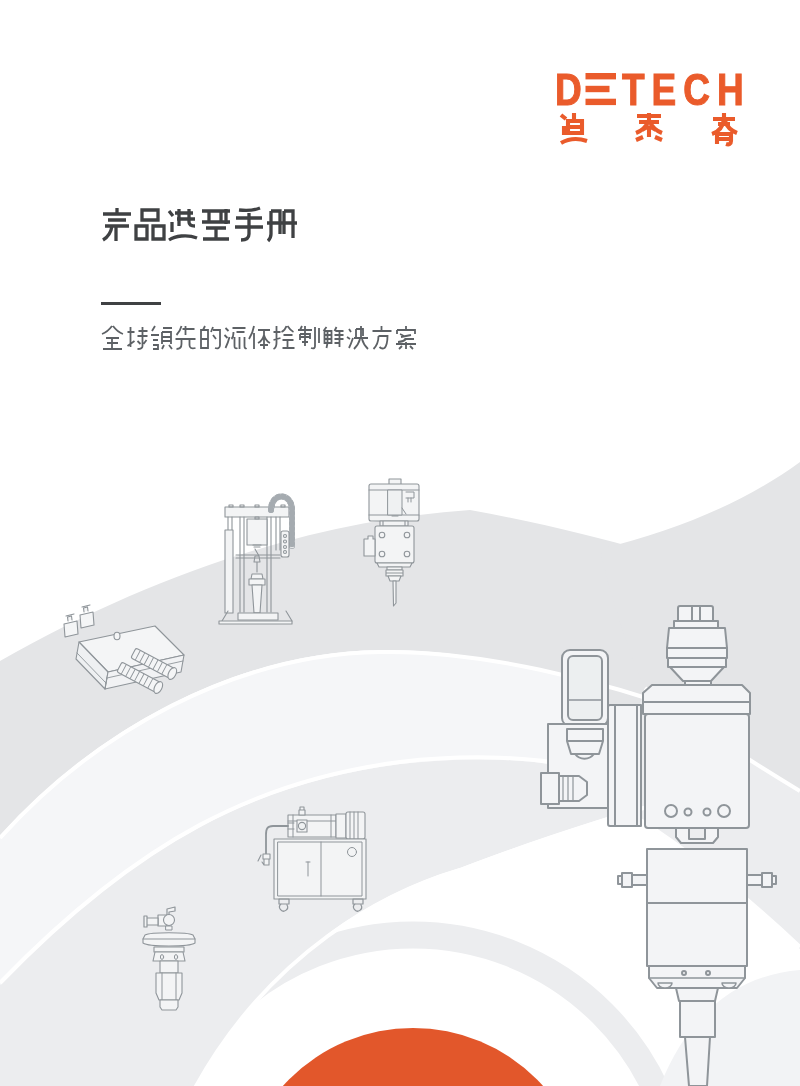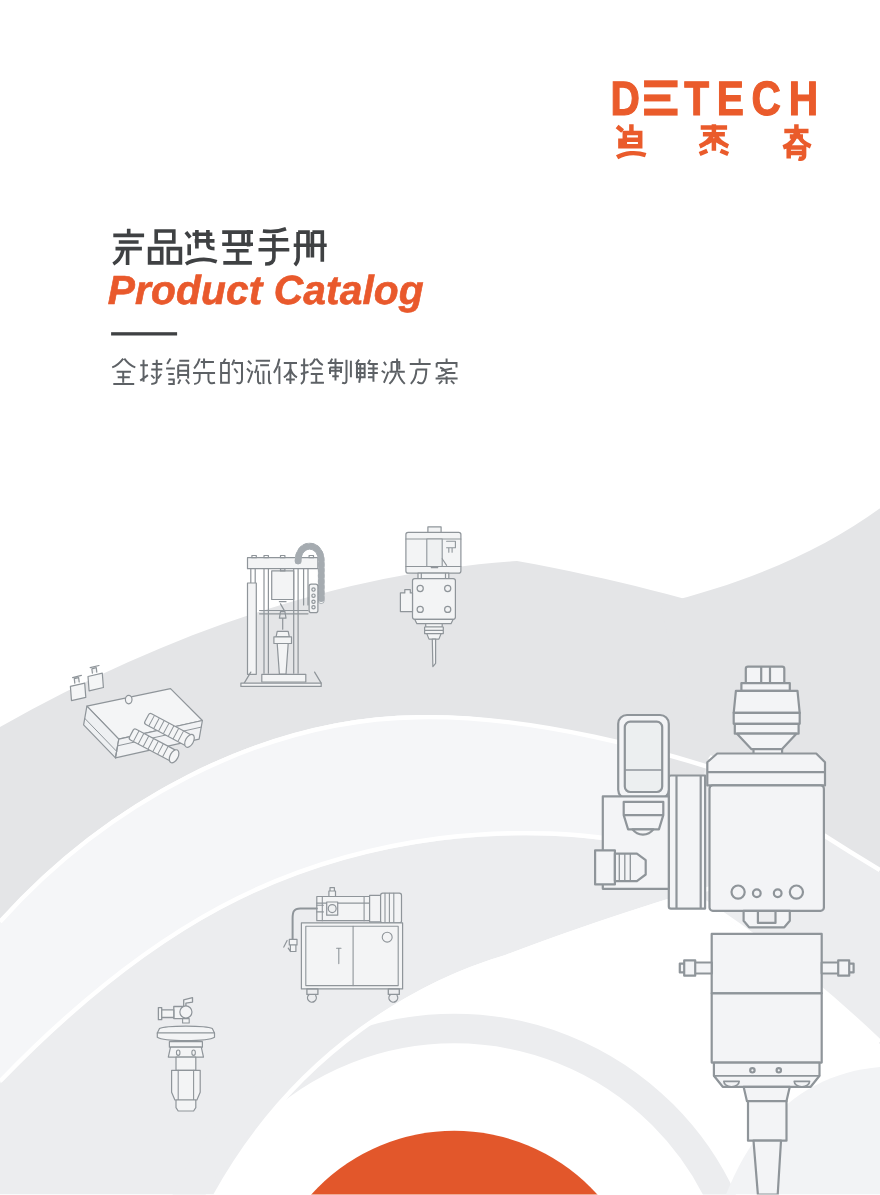--- a/index.html
+++ b/index.html
@@ -309,16 +309,15 @@
     <g transform="scale(1,1.185)">
       <text x="555" y="88.6" font-family="Liberation Sans, sans-serif" font-weight="bold" font-size="37" stroke="#ea5b2b" stroke-width="0.9">D</text>
       <text x="622" y="88.6" font-family="Liberation Sans, sans-serif" font-weight="bold" font-size="37" letter-spacing="7" stroke="#ea5b2b" stroke-width="0.9">TECH</text>
     </g>
     <rect x="585.5" y="73" width="30.5" height="6.4"></rect>
     <rect x="585.5" y="85.8" width="24" height="6.4"></rect>
     <rect x="585.5" y="98.7" width="30.5" height="6.4"></rect>
   </g>
 </svg>
 
-<div class="abs" style="left:98px;top:243px;color:#e9592c;font-weight:bold;font-style:italic;font-size:37px;letter-spacing:0.1px;-webkit-text-stroke:0.6px #e9592c;white-space:nowrap">Product Catalog</div>
 
 <div class="abs" style="left:101px;top:302px;width:60px;height:3px;background:#3f4143"></div>
 </div>
 
 </body></html>

